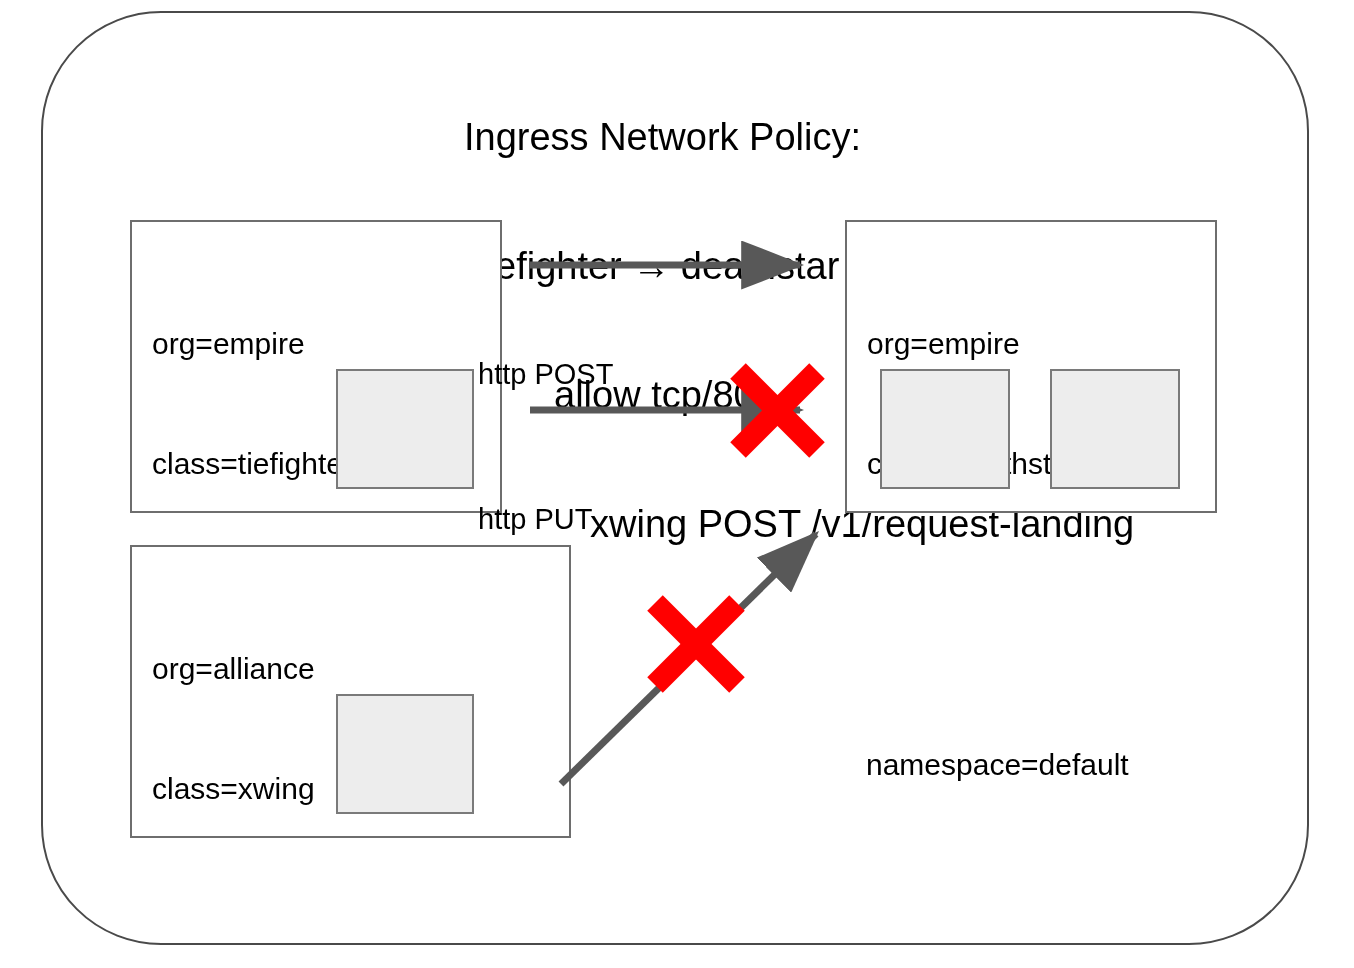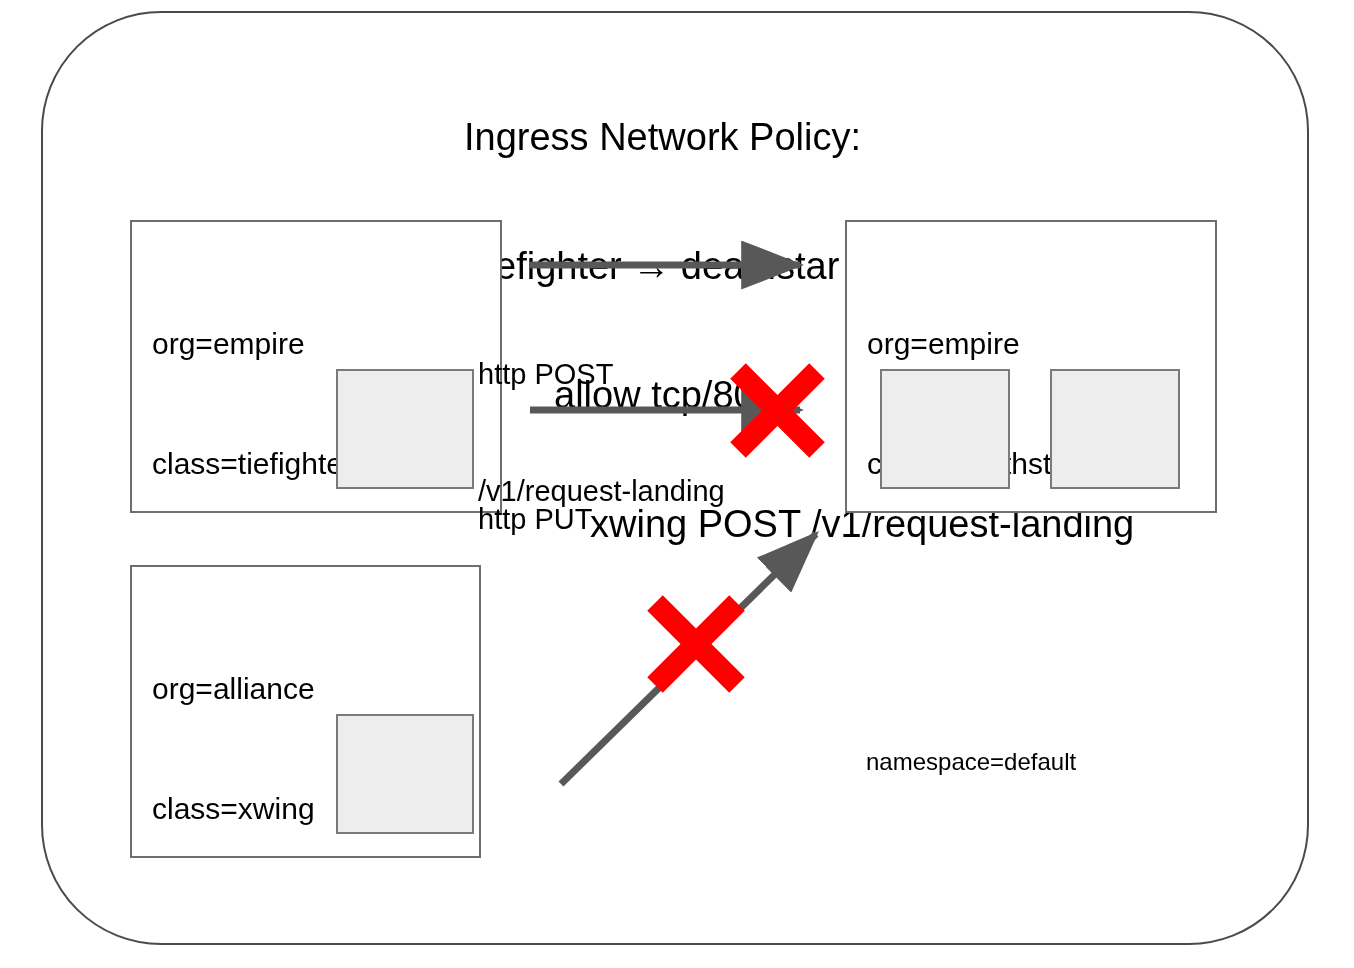--- a/index.html
+++ b/index.html
@@ -51,21 +51,21 @@
 
   
   .endpoint-box {
     position: absolute;
     border: 2px solid #6e6e6e;
     background: #ffffff;
     box-sizing: border-box;
   }
   #box-tiefighter { left: 130px; top: 220px; width: 372px; height: 293px; }
   #box-deathstar  { left: 845px; top: 220px; width: 372px; height: 293px; }
-  #box-xwing      { left: 130px; top: 565px; width: 351px; height: 293px; }
+  #box-xwing      { left: 130px; top: 545px; width: 441px; height: 293px; }
 
   .endpoint-labels {
     position: absolute;
     left: 20px;
     top: 22px;
     font-size: 30px;
     line-height: 40px;
     white-space: pre;
   }
   .endpoint-labels span { display: block; }
@@ -102,21 +102,21 @@
   }
   .flow-label span { display: block; }
   #label-post { left: 478px; top: 277px; width: 340px; }
   #label-put  { left: 478px; top: 422px; width: 340px; }
 
   
   #namespace-caption {
     position: absolute;
     left: 866px;
     top: 748px;
-    font-size: 24px;
+    font-size: 30px;
     white-space: pre;
   }
 </style>
 </head>
 <body>
 
 <div id="canvas">
 
   <div class="namespace-frame"></div>
 
@@ -171,21 +171,20 @@
     </g>
 
     <g>
       <line x1="655" y1="603" x2="737" y2="685" stroke="#ff0000" stroke-width="22"></line>
       <line x1="737" y1="603" x2="655" y2="685" stroke="#ff0000" stroke-width="22"></line>
     </g>
   </svg>
 
   <div class="flow-label" id="label-post">
     <span>http POST</span>
-    <span>/v1/request-landing</span>
   </div>
 
   <div class="flow-label" id="label-put">
     <span>http PUT</span>
   </div>
 
   <div id="namespace-caption">namespace=default</div>
 
 </div>
 

